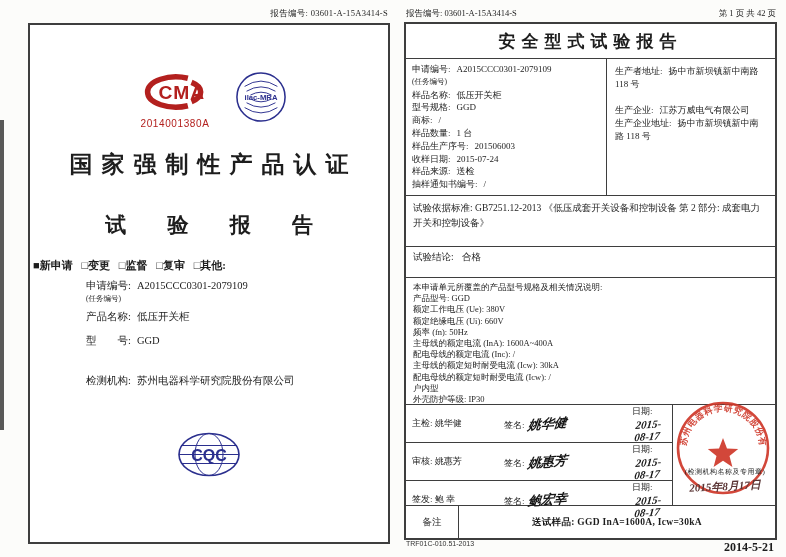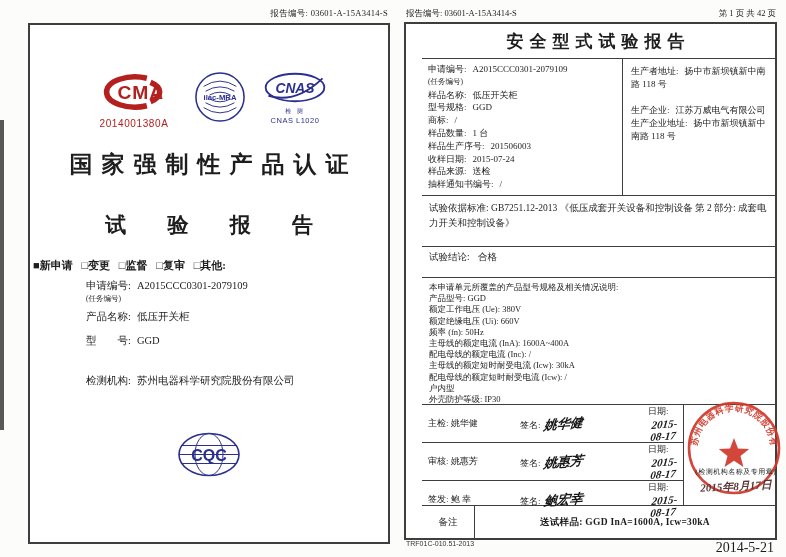--- a/index.html
+++ b/index.html
@@ -29,21 +29,21 @@
   .l-fields{position:absolute;top:254px;left:56px;right:20px;font-size:10.5px;}
   .fline{margin-bottom:4px;}
   .fline .lb{margin-right:6px;}
   .fline.small{font-size:7.5px;margin-top:-3px;margin-bottom:6px;}
   .fline.gap{margin-top:10px;}
   .fline.biggap{margin-top:26px;}
   .l-cqc{position:absolute;top:406px;left:0;right:0;text-align:center;}
   
   .rpage{left:404px;top:4px;width:378px;height:550px;font-size:9px;}
   .r-header{position:absolute;top:4px;left:2px;right:6px;display:flex;justify-content:space-between;font-size:8.5px;}
-  .r-table{position:absolute;top:18px;left:0;right:5px;border:2px solid #3e3e3e;background:#fff;padding-left:16px;}
+  .r-table{position:absolute;top:18px;left:0;right:5px;border:2px solid #3e3e3e;background:#fff;}
   .r-row{border-top:1px solid #3e3e3e;}
   .r-row:first-child{border-top:none;}
   .r-title{height:34px;display:flex;align-items:center;justify-content:center;font-size:17px;font-weight:600;letter-spacing:6px;}
   .r-info{display:flex;height:136px;}
   .r-info-l{width:188px;border-right:1px solid #3e3e3e;padding:4px 6px;line-height:12.8px;}
   .r-info-r{flex:1;padding:6px 8px;line-height:13px;}
   .r-info-r .grp{margin-bottom:13px;}
   .r-info .fline{margin-bottom:0;}
   .r-info .fline.small{font-size:7.5px;margin:0;}
   .r-standard{min-height:40px;padding:5px 7px;line-height:15px;font-size:9.5px;}
@@ -60,21 +60,21 @@
   .hand.dt{font-size:11px;}
   .stamp-cell{width:102px;border-left:1px solid #3e3e3e;position:relative;}
   .stamp-svg{position:absolute;left:0px;top:-7px;opacity:.92;}
   .stamp-caption{position:absolute;top:62px;left:-28px;width:160px;text-align:center;font-size:7px;letter-spacing:.5px;}
   .stamp-date{position:absolute;top:74px;left:-18px;width:140px;text-align:center;font-size:11px;font-style:italic;font-weight:bold;color:#5a3535;transform:rotate(-3deg);}
   .r-remark{display:flex;height:32px;font-size:9.5px;}
   .remark-label{width:52px;border-right:1px solid #3e3e3e;display:flex;align-items:center;justify-content:center;}
   .remark-value{flex:1;display:flex;align-items:center;justify-content:center;letter-spacing:.3px;font-weight:bold;}
   .r-footer{position:absolute;top:536px;left:2px;right:8px;display:flex;justify-content:space-between;}
   .f-code{font-size:7px;font-family:"Liberation Sans",sans-serif;color:#333;}
-  .f-date{font-size:14px;font-weight:400;}
+  .f-date{font-size:12px;font-weight:700;}
   svg text{font-family:"Liberation Sans","DejaVu Sans",sans-serif;}
 </style>
 </head>
 <body>
 
 <div class="abs scan-edge"></div>
 
 <div class="abs lpage">
   <div class="l-repno">
     <span>报告编号:</span>
@@ -97,29 +97,20 @@
         <circle cx="27" cy="27" r="25" fill="none" stroke="#2b2f8e" stroke-width="1.6"></circle>
         <path d="M10,16 Q27,5 44,16" fill="none" stroke="#2b2f8e" stroke-width="1"></path>
         <path d="M12,21 Q27,12 42,21" fill="none" stroke="#2b2f8e" stroke-width="1"></path>
         <path d="M16,25 Q27,19 38,25" fill="none" stroke="#2b2f8e" stroke-width="1"></path>
         <path d="M10,38 Q27,49 44,38" fill="none" stroke="#2b2f8e" stroke-width="1"></path>
         <path d="M12,33 Q27,42 42,33" fill="none" stroke="#2b2f8e" stroke-width="1"></path>
         <path d="M16,29 Q27,35 38,29" fill="none" stroke="#2b2f8e" stroke-width="1"></path>
         <text x="27" y="30" font-size="8" font-weight="bold" fill="#2b2f8e" text-anchor="middle">ilac-MRA</text>
       </svg>
 
-      <div class="cnas-block">
-        <svg width="66" height="33" viewBox="0 0 70 36">
-          <ellipse cx="35" cy="18" rx="32" ry="15" fill="none" stroke="#2b2f8e" stroke-width="2"></ellipse>
-          <path d="M6,27 Q36,36 65,8" fill="none" stroke="#2b2f8e" stroke-width="2"></path>
-          <text x="35" y="24" font-size="15" font-style="italic" font-weight="bold" fill="#2b2f8e" text-anchor="middle">CNAS</text>
-        </svg>
-        <div class="cnas-sub">检 测</div>
-        <div class="cnas-code">CNAS L1020</div>
-      </div>
     </div>
 
     <div class="l-title1">国家强制性产品认证</div>
     <div class="l-title2">试 验 报 告</div>
 
     <div class="l-checks">
       <span><i style="font-style:normal">■</i><b>新申请</b></span>
       <span><i style="font-style:normal">□</i><b>变更</b></span>
       <span><i style="font-style:normal">□</i><b>监督</b></span>
       <span><i style="font-style:normal">□</i><b>复审</b></span>

